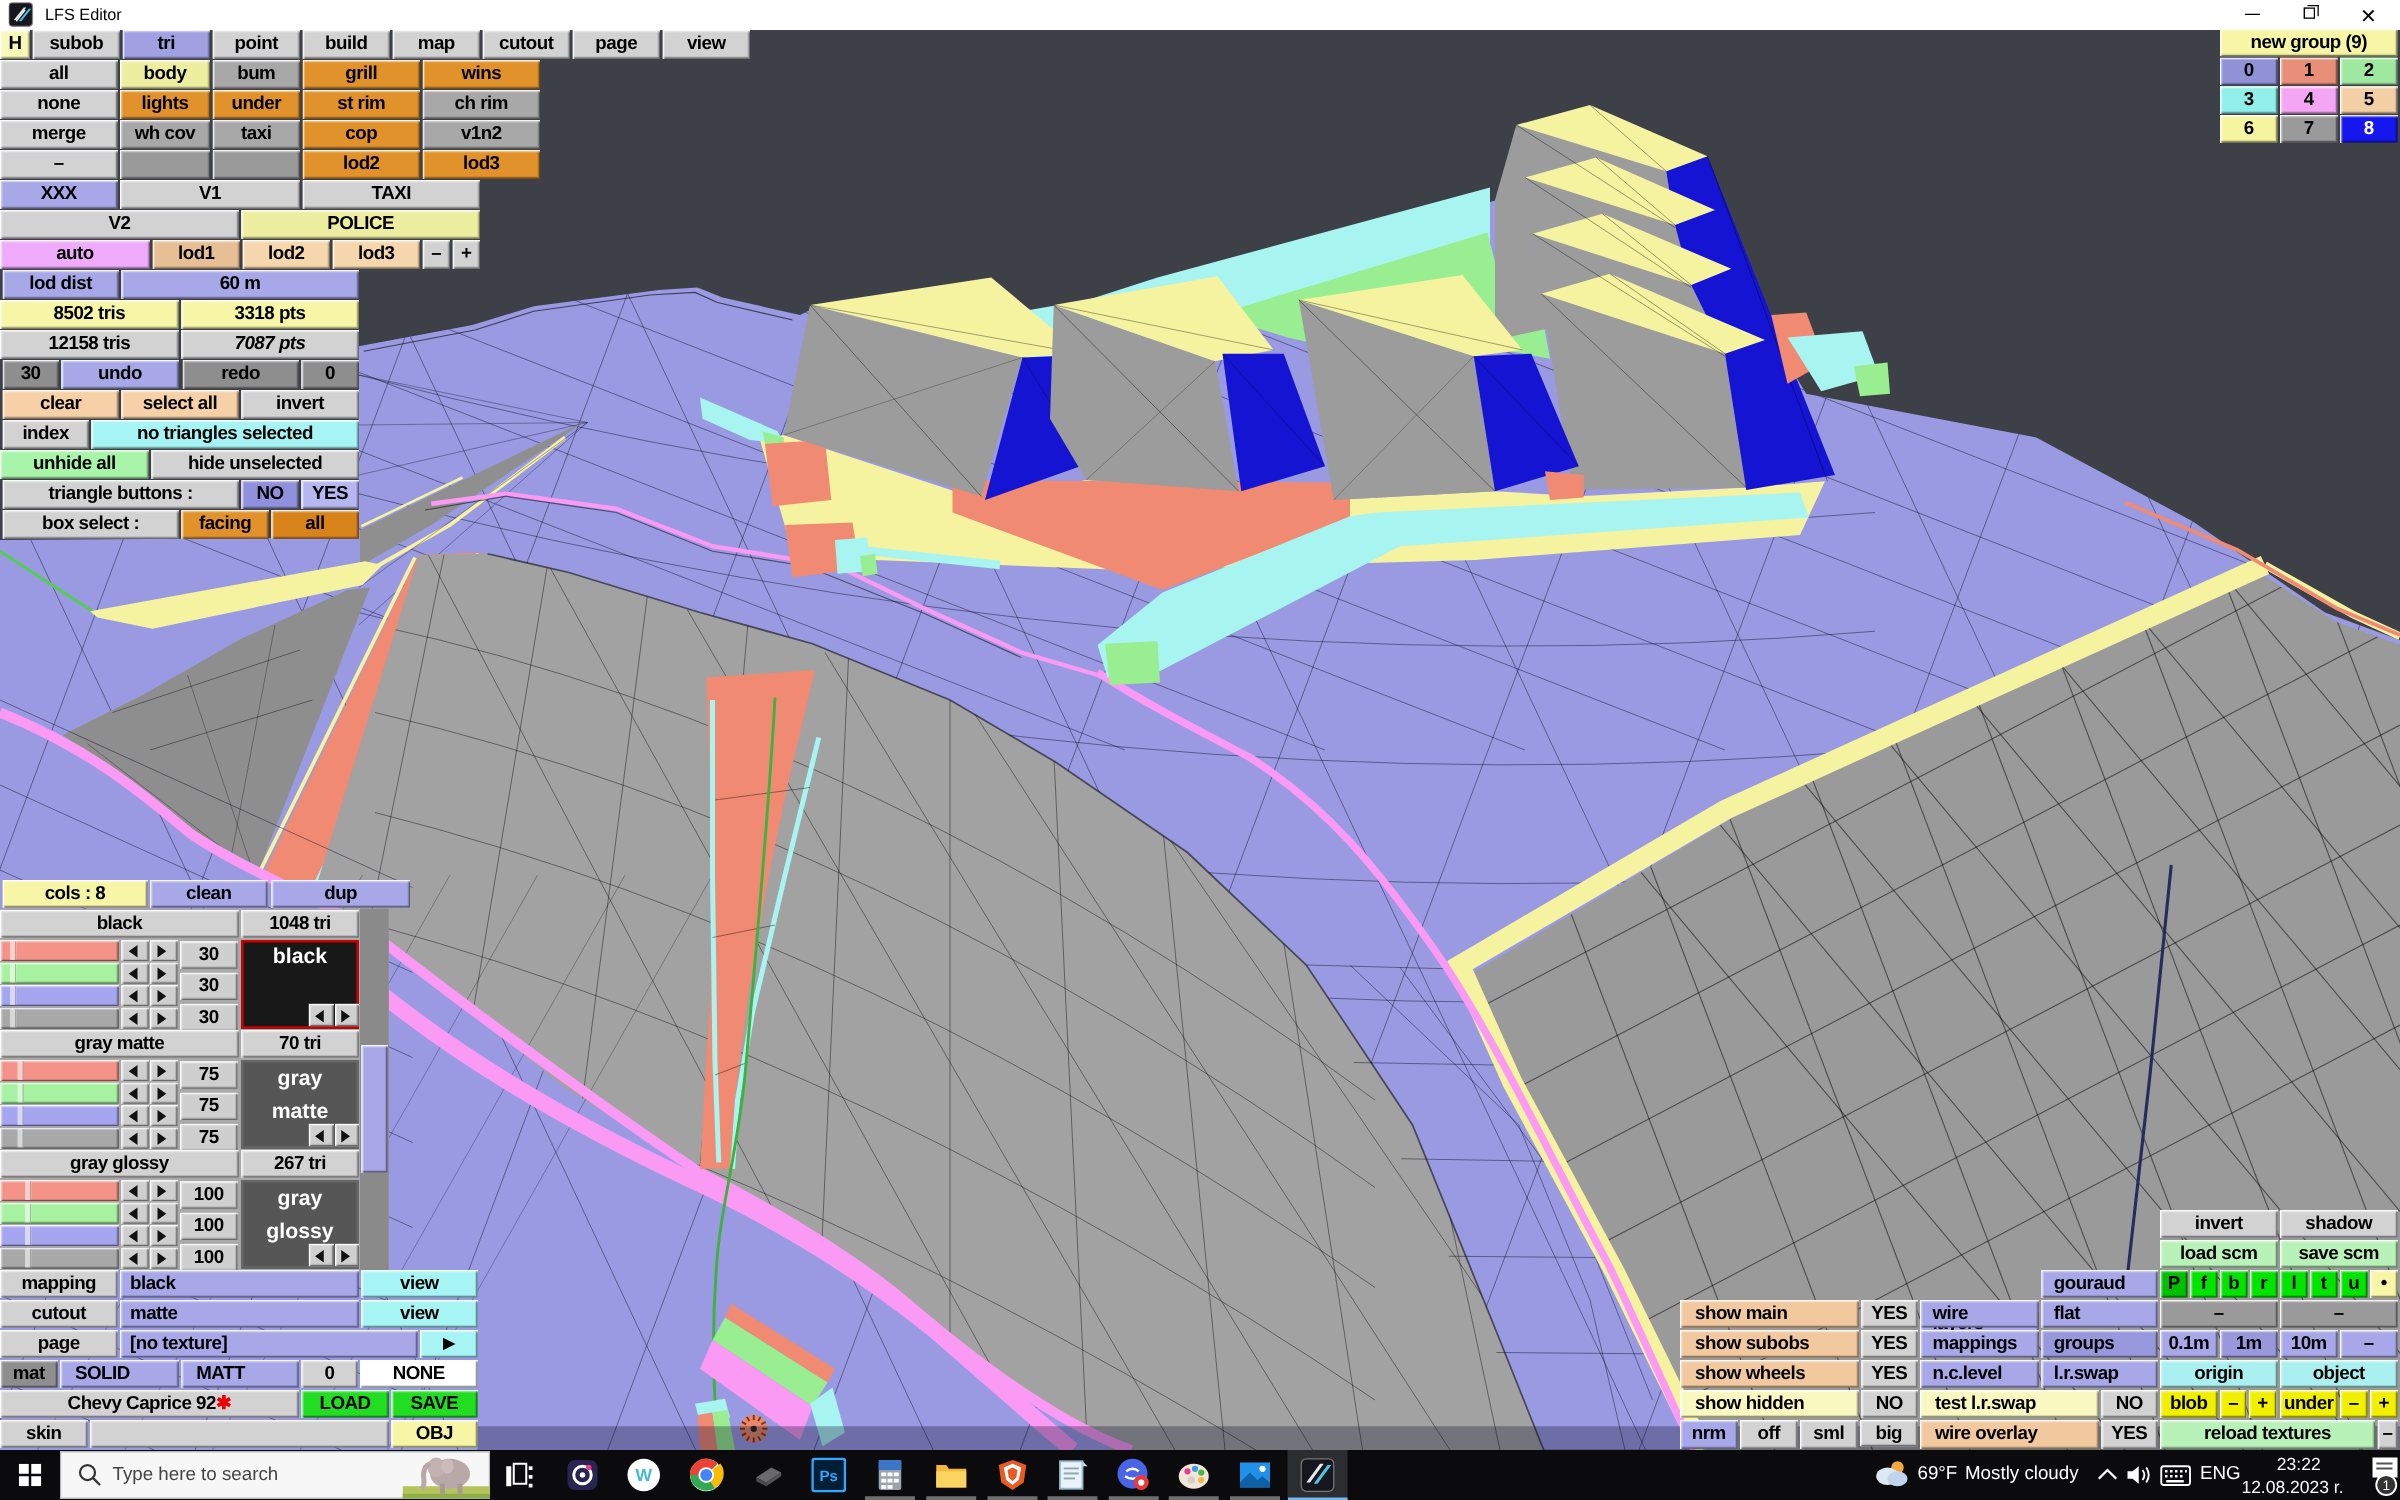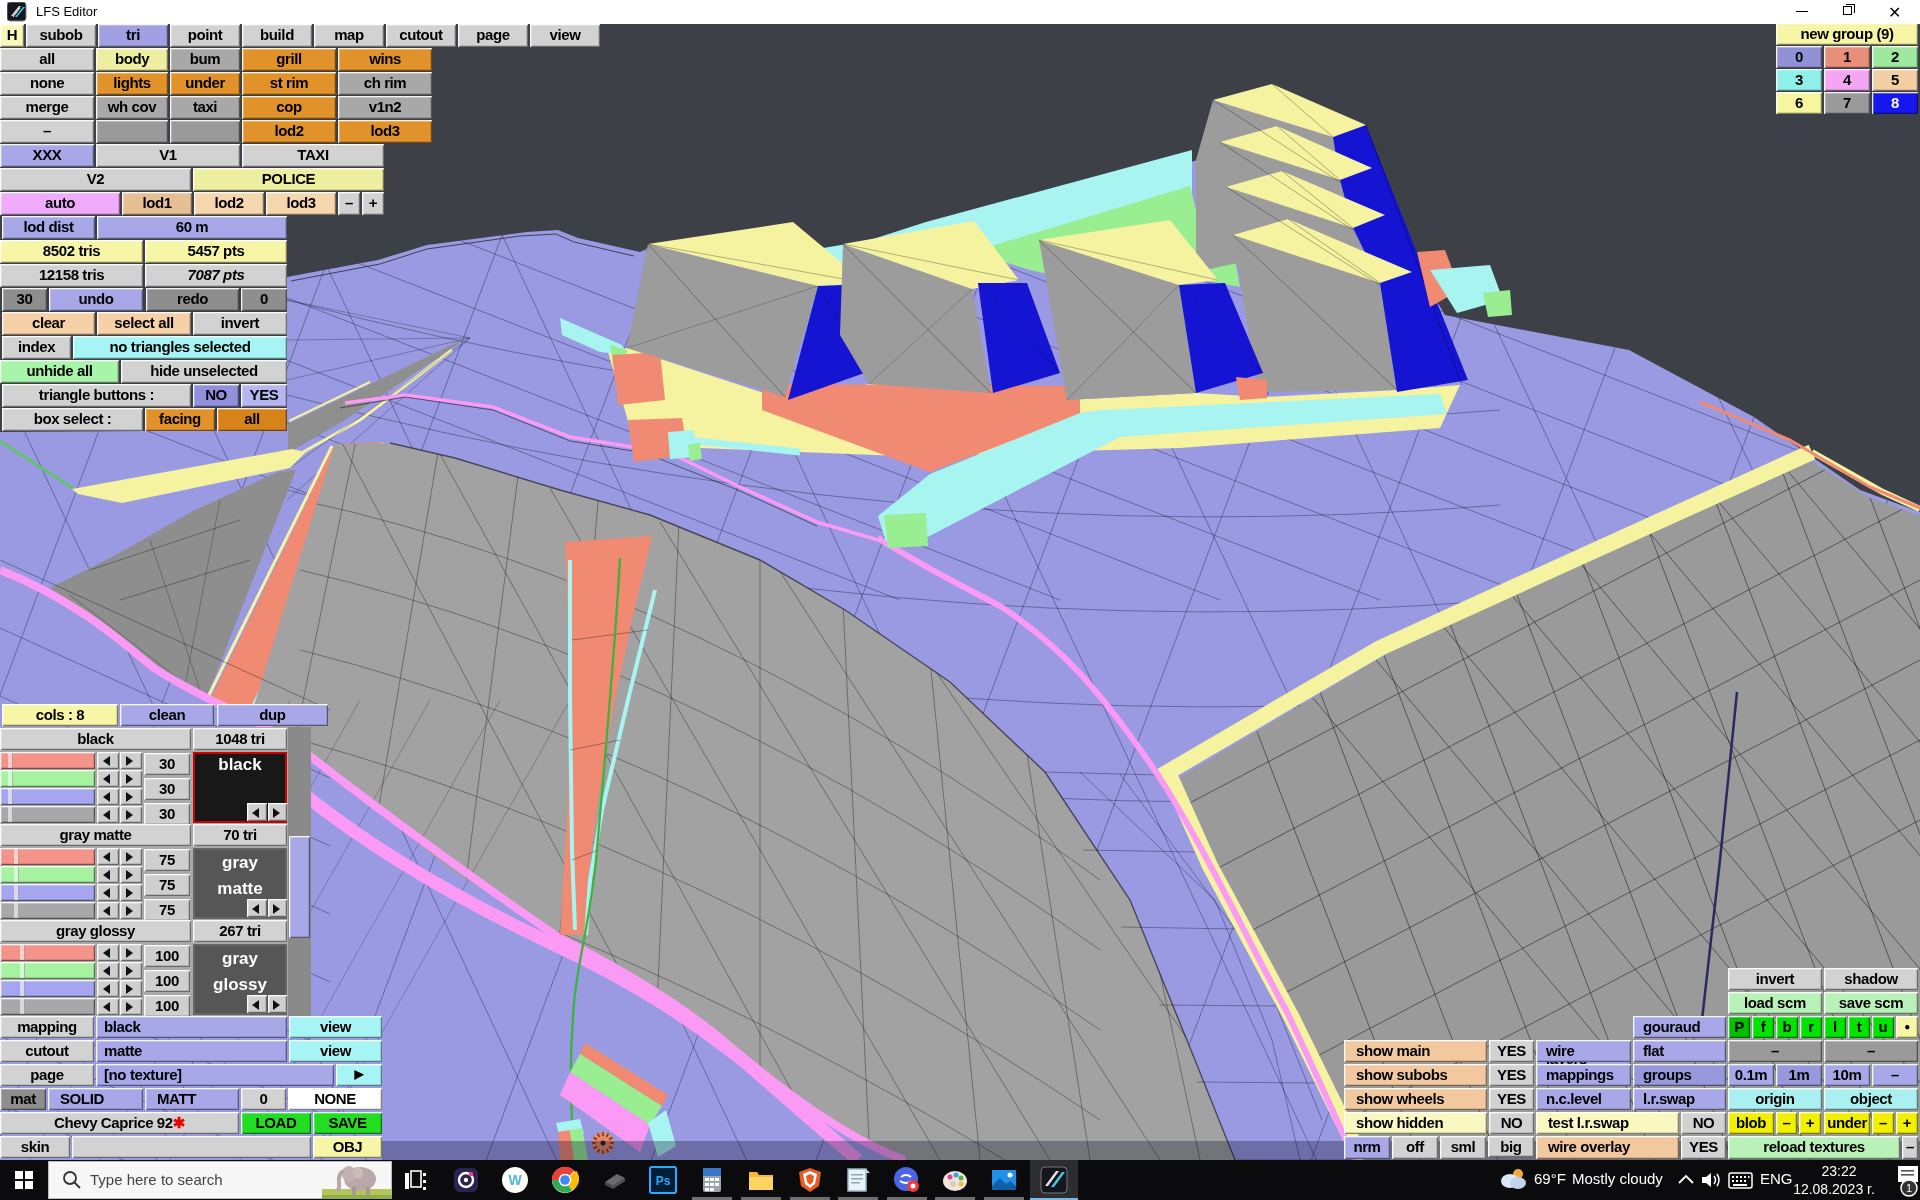--- a/index.html
+++ b/index.html
@@ -333,21 +333,21 @@
 <div class="b" style="left:193px;top:168px;width:191px;height:23px;background:#eeeea0;font-size:15px;line-height:22px;color:#000;">POLICE</div>
 <div class="b" style="left:0px;top:192px;width:120px;height:23px;background:#f0abfc;font-size:15px;line-height:22px;color:#000;">auto</div>
 <div class="b" style="left:122px;top:192px;width:70px;height:23px;background:#e6c094;font-size:15px;line-height:22px;color:#000;">lod1</div>
 <div class="b" style="left:194px;top:192px;width:70px;height:23px;background:#f6d6ac;font-size:15px;line-height:22px;color:#000;">lod2</div>
 <div class="b" style="left:266px;top:192px;width:70px;height:23px;background:#f6d6ac;font-size:15px;line-height:22px;color:#000;">lod3</div>
 <div class="b" style="left:338px;top:192px;width:22px;height:23px;background:#d2d2d2;font-size:15px;line-height:22px;color:#000;">–</div>
 <div class="b" style="left:362px;top:192px;width:22px;height:23px;background:#d2d2d2;font-size:15px;line-height:22px;color:#000;">+</div>
 <div class="b" style="left:2px;top:216px;width:93px;height:23px;background:#a8a8e8;font-size:15px;line-height:22px;color:#000;">lod dist</div>
 <div class="b" style="left:97px;top:216px;width:190px;height:23px;background:#a8a8e8;font-size:15px;line-height:22px;color:#000;">60 m</div>
 <div class="b" style="left:0px;top:240px;width:143px;height:23px;background:#f6f6a6;font-size:15px;line-height:22px;color:#000;">8502 tris</div>
-<div class="b" style="left:145px;top:240px;width:142px;height:23px;background:#f6f6a6;font-size:15px;line-height:22px;color:#000;">5457 pts</div>
+<div class="b" style="left:145px;top:240px;width:142px;height:23px;background:#f6f6a6;font-size:15px;line-height:22px;color:#000;">3318 pts</div>
 <div class="b" style="left:0px;top:264px;width:143px;height:23px;background:#d2d2d2;font-size:15px;line-height:22px;color:#000;">12158 tris</div>
 <div class="b" style="left:145px;top:264px;width:142px;height:23px;background:#d2d2d2;font-size:15px;line-height:22px;color:#000;font-style:italic;">7087 pts</div>
 <div class="b" style="left:2px;top:288px;width:45px;height:23px;background:#8e8e8e;font-size:15px;line-height:22px;color:#000;">30</div>
 <div class="b" style="left:49px;top:288px;width:94px;height:23px;background:#a8a8e8;font-size:15px;line-height:22px;color:#000;">undo</div>
 <div class="b" style="left:146px;top:288px;width:93px;height:23px;background:#8e8e8e;font-size:15px;line-height:22px;color:#000;">redo</div>
 <div class="b" style="left:241px;top:288px;width:46px;height:23px;background:#8e8e8e;font-size:15px;line-height:22px;color:#000;">0</div>
 <div class="b" style="left:2px;top:312px;width:93px;height:23px;background:#f6d0a6;font-size:15px;line-height:22px;color:#000;">clear</div>
 <div class="b" style="left:97px;top:312px;width:94px;height:23px;background:#f6d0a6;font-size:15px;line-height:22px;color:#000;">select all</div>
 <div class="b" style="left:193px;top:312px;width:94px;height:23px;background:#d2d2d2;font-size:15px;line-height:22px;color:#000;">invert</div>
 <div class="b" style="left:2px;top:336px;width:69px;height:23px;background:#d2d2d2;font-size:15px;line-height:22px;color:#000;">index</div>

